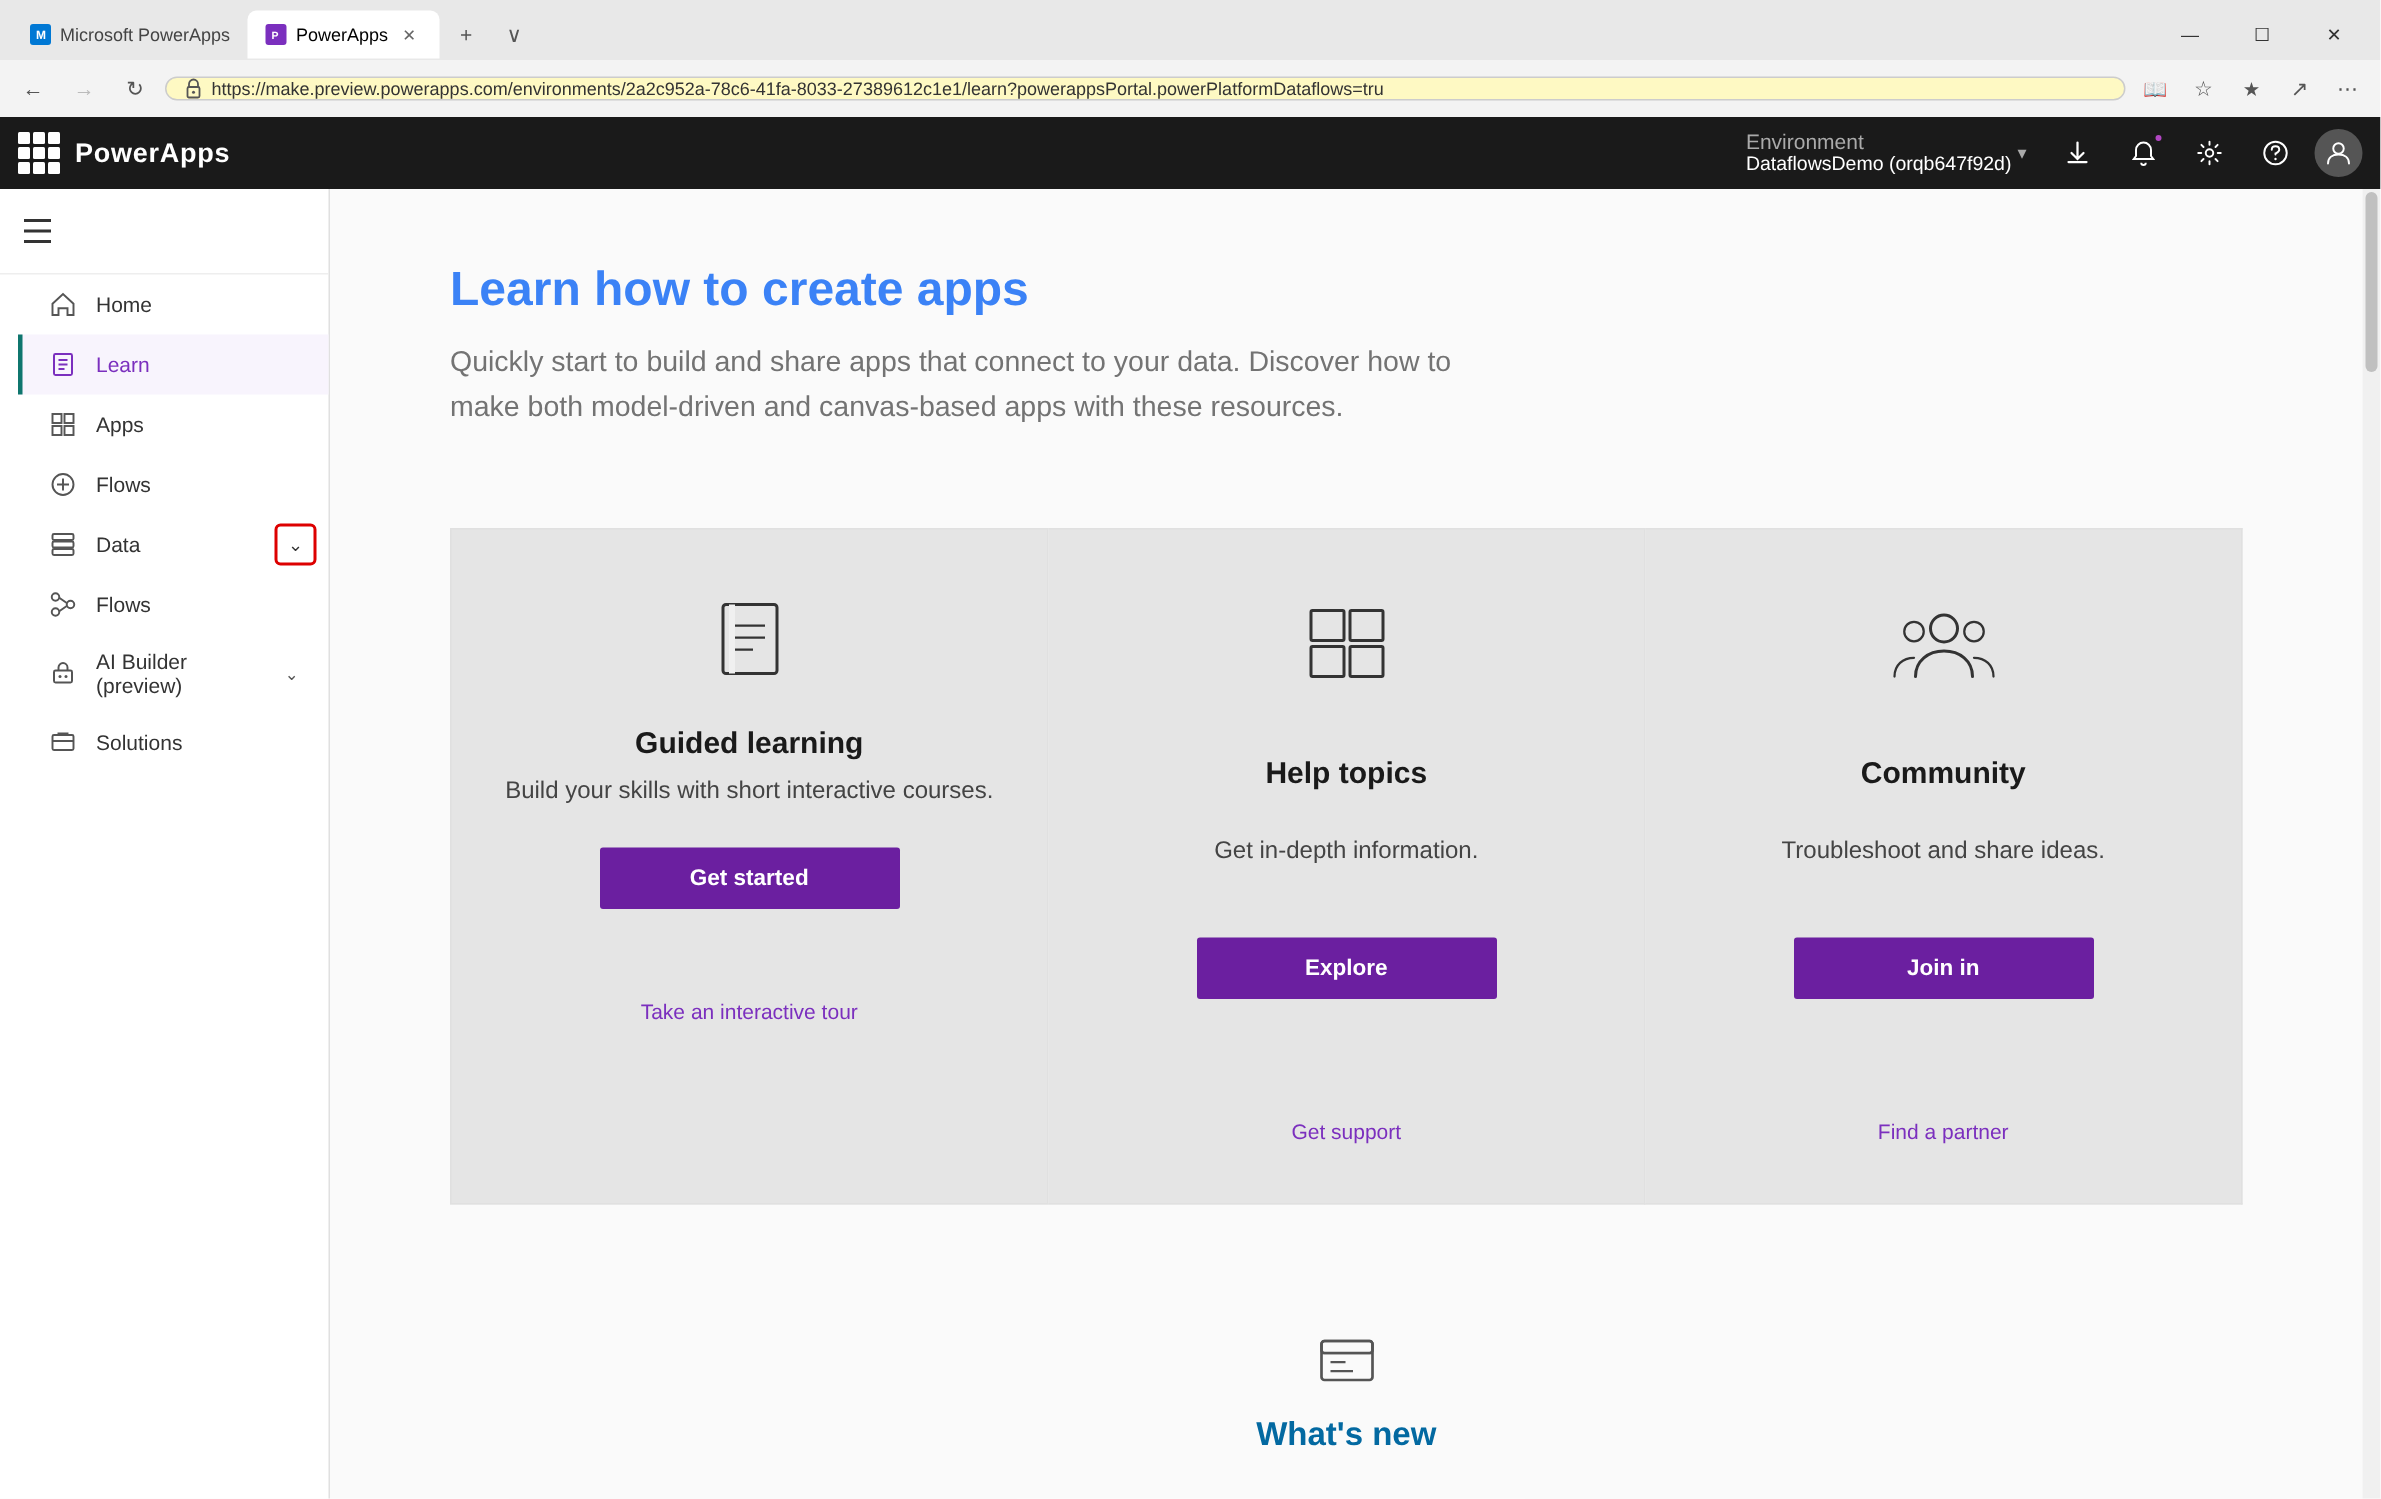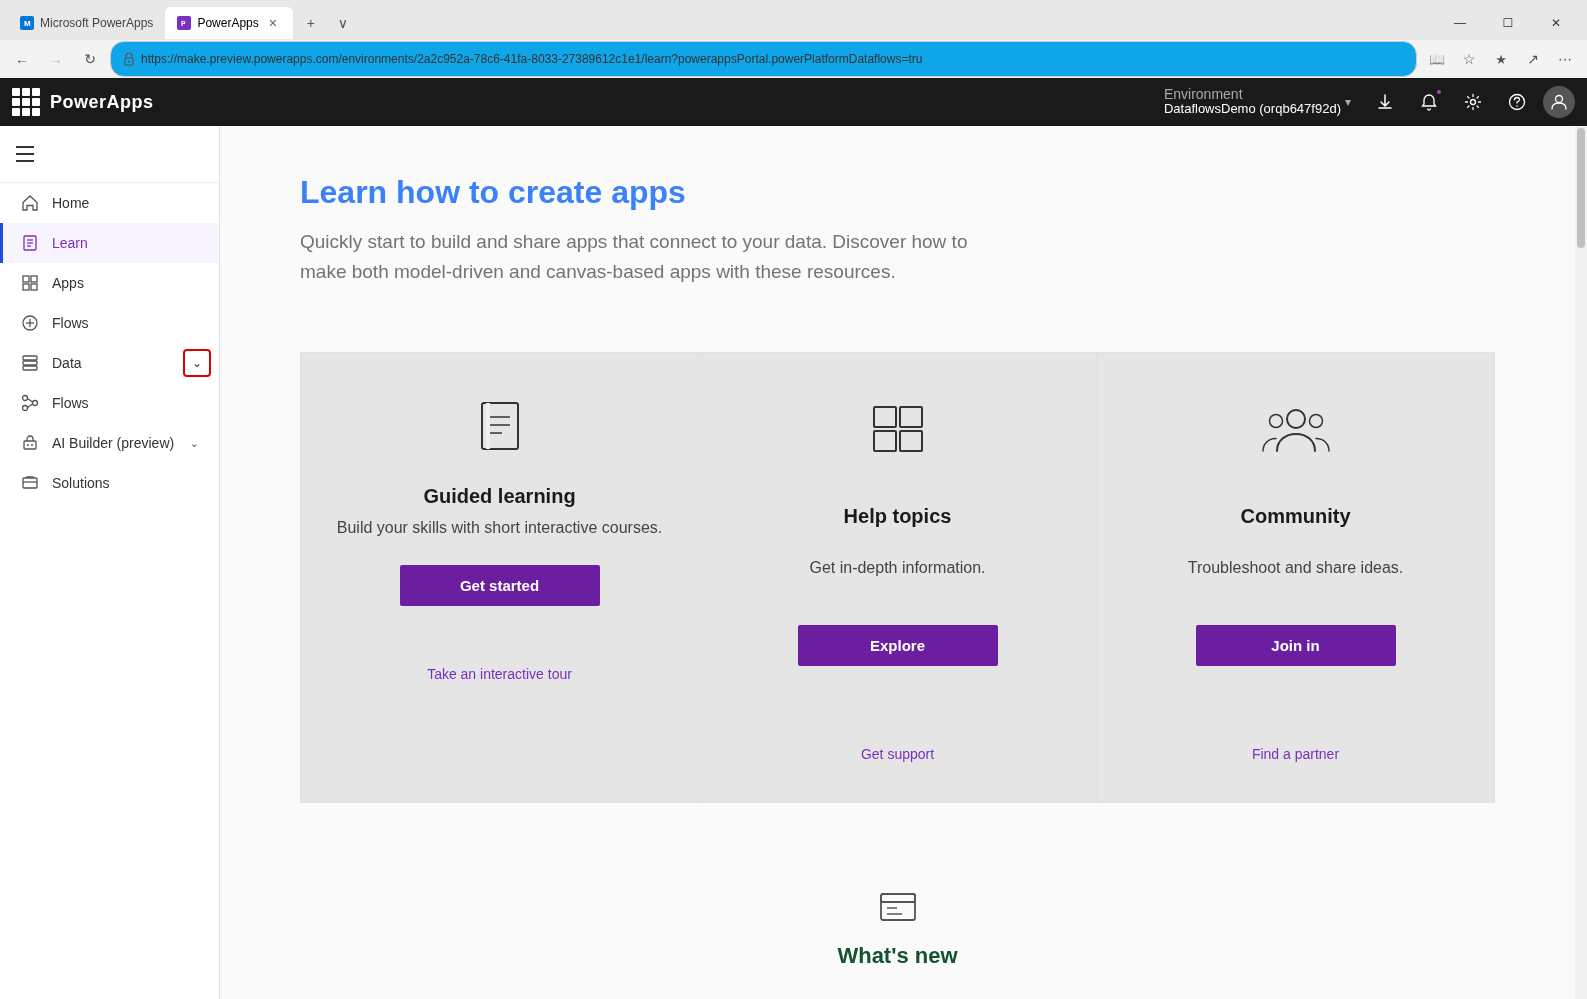--- a/index.html
+++ b/index.html
@@ -107,27 +107,27 @@
       display: flex;
       align-items: center;
       justify-content: center;
       font-size: 14px;
       color: #555;
       cursor: pointer;
     }
     .nav-btn.disabled { color: #bbb; cursor: default; }
     .url-bar {
       flex: 1;
-      height: 36px;
+      height: 16px;
       border: 1px solid #ccc;
       border-radius: 14px;
       padding: 0 12px;
       font-size: 12px;
       color: #333;
-      background: #0ea5e9;
+      background: #fef9c3;
       display: flex;
       align-items: center;
       gap: 6px;
     }
     .url-bar-actions {
       display: flex;
       gap: 4px;
       align-items: center;
     }
     .url-action-btn {
@@ -270,25 +270,26 @@
     }
     .nav-item {
       display: flex;
       align-items: center;
       gap: 12px;
       padding: 10px 20px;
       font-size: 14px;
       color: #333;
       cursor: pointer;
       position: relative;
+      margin-left: 12px;
     }
     .nav-item.active {
       color: #7b2fbe;
       background: #f8f4fd;
-      border-left: 3px solid #1d4ed8;
+      border-left: 3px solid #0f766e;
       padding-left: 17px;
     }
     .nav-icon {
       width: 20px;
       height: 20px;
       display: flex;
       align-items: center;
       justify-content: center;
       font-size: 16px;
       flex-shrink: 0;
@@ -407,21 +408,21 @@
       width: 48px;
       height: 48px;
       display: flex;
       align-items: center;
       justify-content: center;
       margin-bottom: 12px;
     }
     .whats-new-title {
       font-size: 22px;
       font-weight: 700;
-      color: #14532d;
+      color: #0369a1;
     }
 
     
     .scrollbar-track {
       width: 12px;
       background: #f0f0f0;
       flex-shrink: 0;
     }
     .scrollbar-thumb {
       width: 8px;

